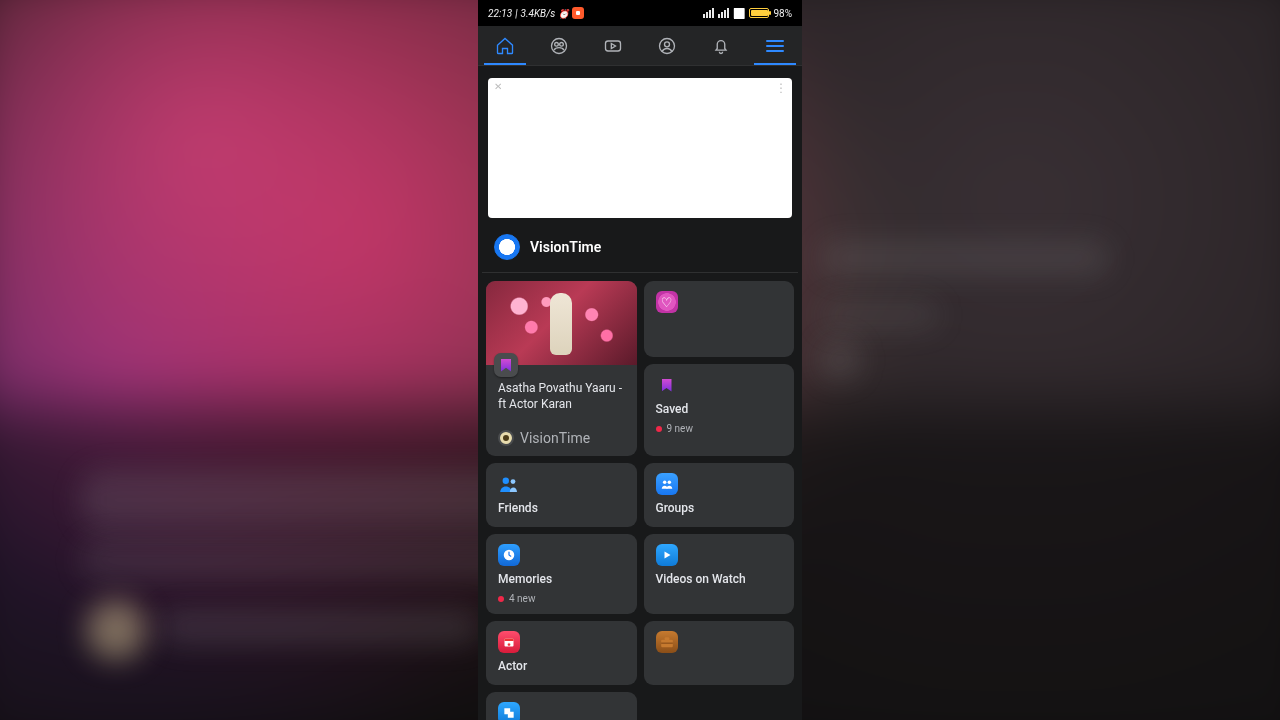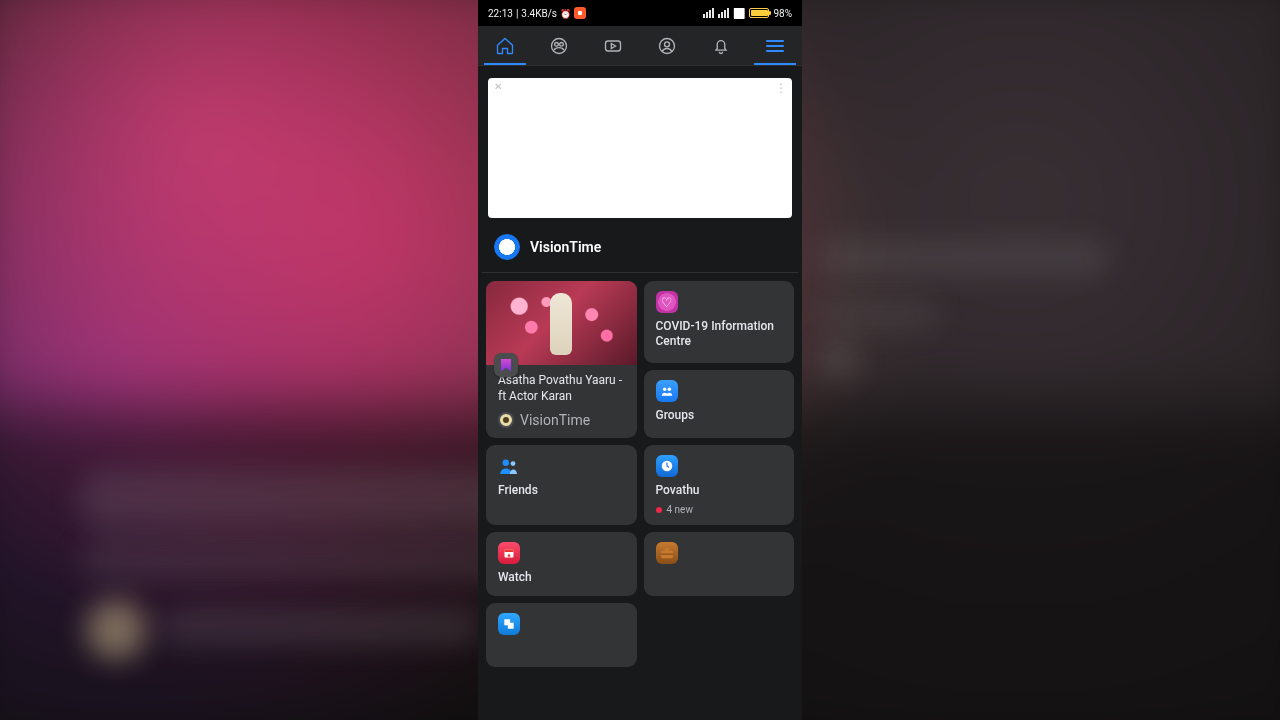--- a/index.html
+++ b/index.html
@@ -55,21 +55,21 @@
   .statusbar {
     height: 26px;
     display: flex;
     align-items: center;
     justify-content: space-between;
     padding: 0 10px;
     font-size: 10px;
     color: #f0f0f0;
     background: #000;
   }
-  .statusbar .left { display:flex; align-items:center; gap:3px; }
+  .statusbar .left { display:flex; align-items:center; gap:3px;font-style:italic; }
   .statusbar .right { display:flex; align-items:center; gap:4px; }
   .alarm-icon::before { content:"⏰"; font-size:9px; }
   .rec-icon { width:12px; height:12px; background:#ff5a2b; border-radius:3px; display:inline-flex; align-items:center; justify-content:center; }
   .rec-icon::before{ content:""; width:4px; height:4px; background:#fff; border-radius:1px; }
   .sig { display:inline-flex; align-items:flex-end; gap:1px; }
   .sig span{ width:2px; background:#e8e8e8; display:block; }
   .sig span:nth-child(1){height:4px}.sig span:nth-child(2){height:6px}.sig span:nth-child(3){height:8px}.sig span:nth-child(4){height:10px}
   .wifi::before{ content:"📶"; font-size:10px; filter:grayscale(1) brightness(2); }
   .batt { width:20px; height:10px; border:1px solid #ffce3d; border-radius:2px; position:relative; }
   .batt::after{ content:""; position:absolute; right:-3px; top:2px; width:2px; height:4px; background:#ffce3d; border-radius:1px;}
@@ -161,21 +161,21 @@
     transform:translateX(-50%);
     background:linear-gradient(#efe6d6,#ddd3bc);
     border-radius:10px 10px 6px 6px;
   }
   .hero-chip{
     position:absolute; left:8px; bottom:-12px; width:24px; height:24px; border-radius:7px;
     background:#4a4c4e; display:flex; align-items:center; justify-content:center;
     box-shadow:0 1px 2px rgba(0,0,0,.4);
   }
   .bm{ width:10px; height:13px; background:linear-gradient(#d24bd2,#7a2fde); clip-path: polygon(0 0,100% 0,100% 100%,50% 72%,0 100%);}
-  .hero-body{ padding:8px 12px 10px 12px; display:flex; flex-direction:column; gap:8px;}
+  .hero-body{ padding:16px 12px 10px 12px; display:flex; flex-direction:column; gap:18px;}
   .hero-title{ font-size:12px; color:#e4e6eb; line-height:1.3;}
   .hero-src{ display:flex; align-items:center; gap:6px; font-size:14px; color:#b0b3b8;}
   .hero-src .pg{ width:16px; height:16px; border-radius:50%; background:#e8dcae; border:2px solid #4a4c4e; position:relative;}
   .hero-src .pg::after{content:""; position:absolute; inset:3px; border-radius:50%; background:#4d3d1a;}
 
   
   .g-covid{ background:radial-gradient(circle,#e056c0 55%,#c233a6 58%); border-radius:50%; color:#fff;}
   .g-saved{ }
   .g-groups{ background:linear-gradient(#3aa0ff,#1877f2); border-radius:50%; color:#fff;}
   .g-friends{ }
@@ -296,72 +296,89 @@
           <div class="hero-title">Asatha Povathu Yaaru - ft Actor Karan</div>
           <div class="hero-src">
             <span class="pg"></span>
             <span>VisionTime</span>
           </div>
         </div>
       </div>
 
       <div class="card">
         <span class="glyph g-covid">♡</span>
-        <span class="title">COVID-19 Information Centre</span>
-      </div>
-
+      </div>
+
+      <div class="card">
+        <span class="glyph g-saved">
+            <span class="bm"></span>
+          </span>
+        <span class="title">Saved</span>
+        <span class="badge">
+            <span class="dot-red"></span>
+            <span>9 new</span>
+          </span>
+      </div>
+
+      <div class="card">
+        <span class="glyph g-friends">
+          <svg width="20" height="16" viewBox="0 0 24 20">
+              <circle cx="8" cy="6" r="4" fill="#1f8fff"></circle>
+              <circle cx="17" cy="7" r="3" fill="#8cc7ff"></circle>
+              <path d="M1 20c0-4 3-7 7-7s7 3 7 7" fill="#1f8fff"></path>
+              <path d="M13 20c0-3 2-5.5 4.5-5.5S22 17 22 20" fill="#8cc7ff"></path>
+            </svg>
+        </span>
+        <span class="title">Friends</span>
+      </div>
 
       <div class="card">
         <span class="glyph g-groups">
           <svg width="14" height="14" viewBox="0 0 24 24">
               <circle cx="8" cy="9" r="3" fill="#fff"></circle>
               <circle cx="16" cy="9" r="3" fill="#fff"></circle>
               <path d="M3 20c0-3 2.5-5 5-5s5 2 5 5" fill="#fff"></path>
               <path d="M11 20c0-3 2.5-5 5-5s5 2 5 5" fill="#fff"></path>
             </svg>
         </span>
         <span class="title">Groups</span>
       </div>
 
       <div class="card">
-        <span class="glyph g-friends">
-          <svg width="20" height="16" viewBox="0 0 24 20">
-              <circle cx="8" cy="6" r="4" fill="#1f8fff"></circle>
-              <circle cx="17" cy="7" r="3" fill="#8cc7ff"></circle>
-              <path d="M1 20c0-4 3-7 7-7s7 3 7 7" fill="#1f8fff"></path>
-              <path d="M13 20c0-3 2-5.5 4.5-5.5S22 17 22 20" fill="#8cc7ff"></path>
-            </svg>
-        </span>
-        <span class="title">Friends</span>
-      </div>
-
-      <div class="card">
         <span class="glyph g-mem">
           <svg width="14" height="14" viewBox="0 0 24 24">
               <circle cx="12" cy="12" r="9" fill="#fff"></circle>
               <path d="M12 7v5l3 2" stroke="#1877f2" stroke-width="2" fill="none" stroke-linecap="round"></path>
             </svg>
         </span>
-        <span class="title">Povathu</span>
+        <span class="title">Memories</span>
         <span class="badge">
             <span class="dot-red"></span>
             <span>4 new</span>
           </span>
       </div>
 
+      <div class="card">
+        <span class="glyph g-watch">
+          <svg width="12" height="12" viewBox="0 0 24 24">
+              <path d="M7 5l12 7-12 7z" fill="#fff"></path>
+            </svg>
+        </span>
+        <span class="title">Videos on Watch</span>
+      </div>
 
       <div class="card">
         <span class="glyph g-events">
           <svg width="12" height="12" viewBox="0 0 24 24">
               <rect x="3" y="5" width="18" height="16" rx="2" fill="#fff"></rect>
               <rect x="3" y="5" width="18" height="5" fill="#e33"></rect>
               <path d="M12 13l1.2 2.4 2.6.4-1.9 1.8.5 2.6L12 19l-2.4 1.2.5-2.6L8.2 15.8l2.6-.4z" fill="#e33"></path>
             </svg>
         </span>
-        <span class="title">Watch</span>
+        <span class="title">Actor</span>
       </div>
 
 
       <div class="card" style="min-height:40px; padding-bottom:0;">
         <span class="glyph g-jobs">
           <svg width="14" height="12" viewBox="0 0 24 20">
               <rect x="2" y="6" width="20" height="13" rx="2" fill="#c67a2f"></rect>
               <rect x="8" y="2" width="8" height="5" rx="1.5" fill="#c67a2f"></rect>
               <rect x="2" y="11" width="20" height="2" fill="#8a4e18"></rect>
             </svg>

